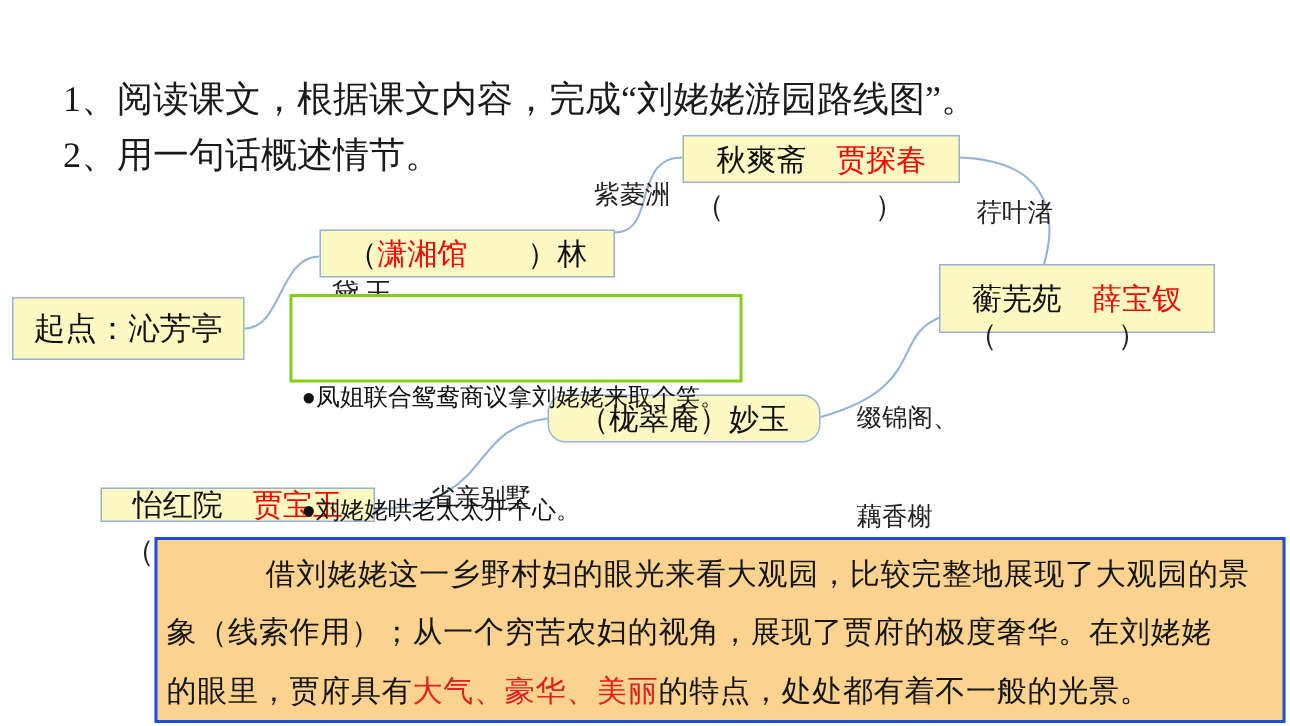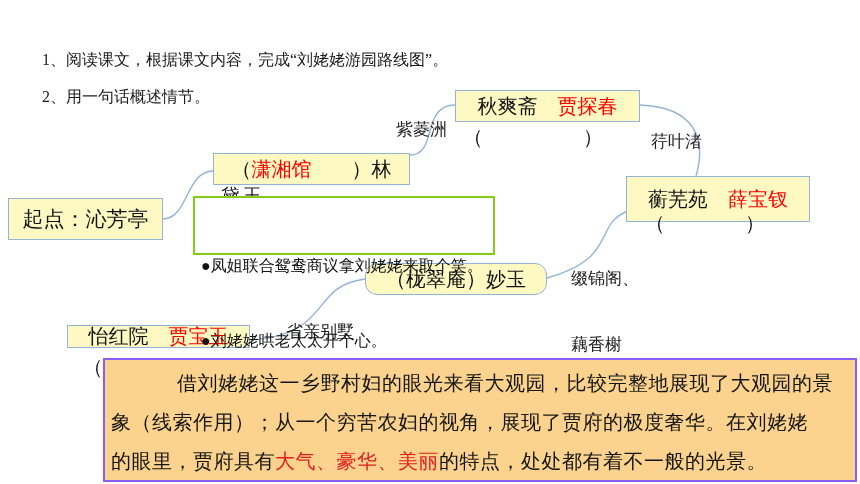--- a/index.html
+++ b/index.html
@@ -5,21 +5,21 @@
   html,body{margin:0;padding:0;background:#888;}
   #slide{
     position:relative;width:860px;height:484px;background:#ffffff;
     font-family:"Liberation Serif","DejaVu Serif",serif;overflow:hidden;
   }
   .abs{position:absolute;}
   #title{
     left:8px;top:5px;font-family:"Liberation Sans","DejaVu Sans",sans-serif;
     font-weight:bold;font-size:23px;color:#ff0000;letter-spacing:1px;white-space:pre;
   }
-  .instr{left:42px;font-size:16px;color:#1a1a1a;white-space:pre;}
+  .instr{left:42px;font-size:24px;color:#1a1a1a;white-space:pre;}
   #instr1{top:50px;}
   #instr2{top:87px;}
   svg.connectors{left:0;top:0;z-index:0;pointer-events:none;}
   .fbox{
     border:1.5px solid #95b3d7;background:#fef9c3;z-index:1;
     display:flex;align-items:center;justify-content:center;
     font-size:20px;color:#111;white-space:pre;box-sizing:border-box;
   }
   .fbox .red{color:#ff0000;}
   .paren{font-size:20px;color:#222;white-space:pre;z-index:1;}
@@ -38,21 +38,21 @@
   #label-xingyezhu{left:651px;top:131px;}
   #label-zhuijinge{left:571px;top:224px;}
   #label-shengqin{left:286px;top:277px;}
   #notes-box{
     left:193px;top:196px;width:302px;height:59px;z-index:2;
     border:2px solid #84cc16;background:#ffffff;box-sizing:border-box;
     padding:5px 4px 0 6px;font-size:16px;color:#111;line-height:25px;white-space:pre;
   }
   #summary-box{
     left:103px;top:358px;width:754px;height:124px;z-index:2;
-    background:#fbd38e;border:2px solid #8b5cf6;box-sizing:border-box;
+    background:#fbd38e;border:2px solid #1d4ed8;box-sizing:border-box;
     padding:4px 8px 0 6px;font-size:20px;color:#151515;line-height:39px;
     letter-spacing:0.5px;
   }
   #summary-box .sline{white-space:pre;}
   #summary-line1{text-indent:66px;}
   #summary-box .red{color:#e02020;}
 </style>
 </head>
 <body>
 

